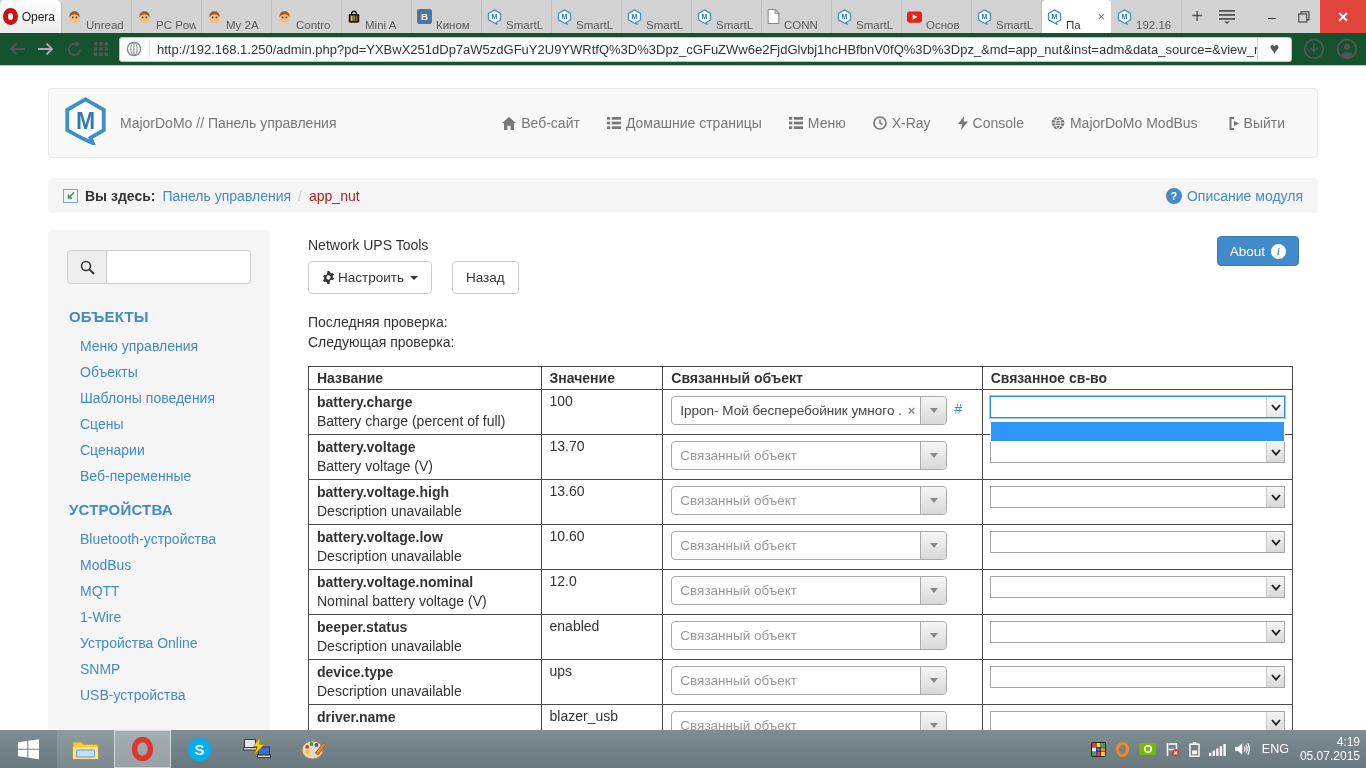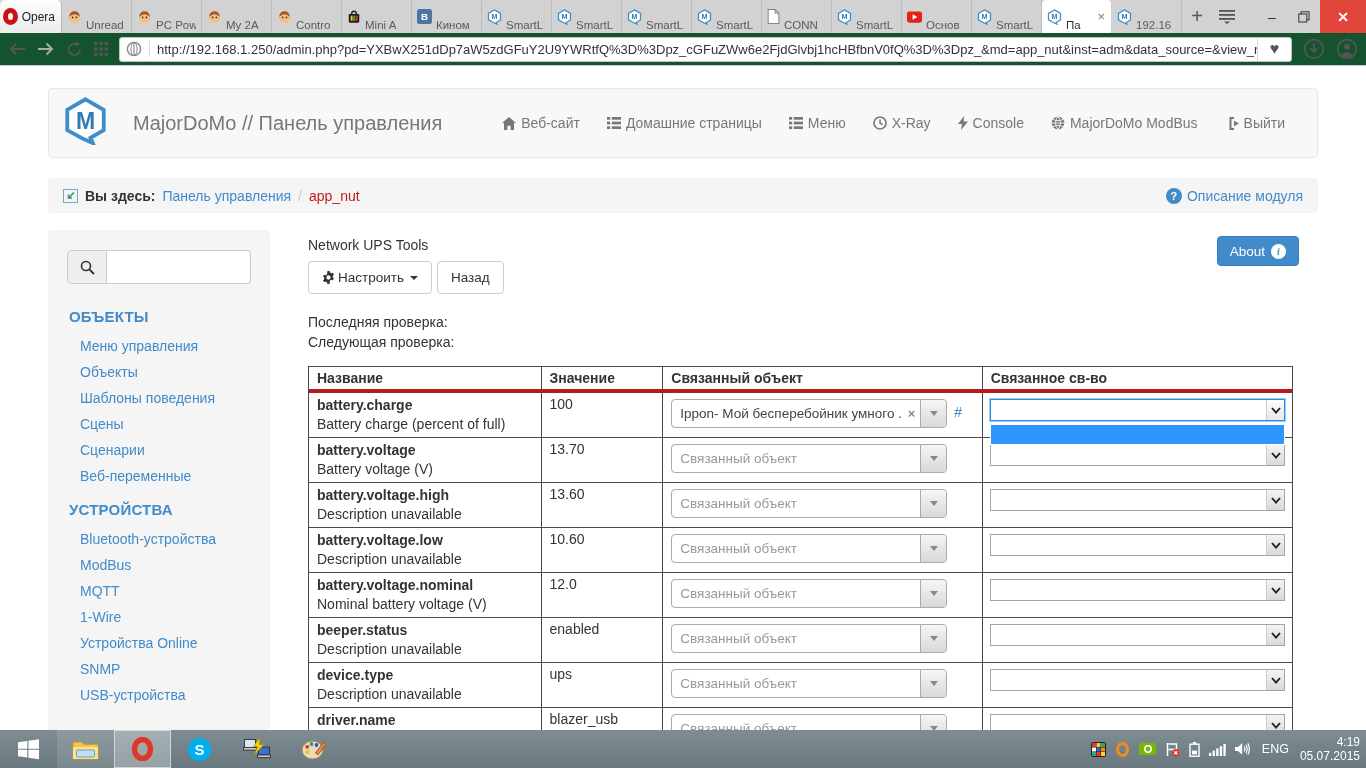--- a/index.html
+++ b/index.html
@@ -25,48 +25,48 @@
   .addressbar { position:absolute; top:33px; left:0; right:0; height:33px; background:#14532d; border-bottom:1px solid #c6c6c6; display:flex; align-items:center; padding:0 8px; gap:11px; }
   .nav-ic { display:flex; align-items:center; cursor:pointer; }
   .urlbox { flex:1; height:25px; background:#fff; border:1px solid #c3c3c3; border-radius:3px; display:flex; align-items:center; padding-left:6px; overflow:hidden; }
   .url-divider { width:1px; height:16px; background:#ddd; margin:0 7px; }
   .url-text { flex:1; font-size:13px; color:#333; white-space:nowrap; overflow:hidden; }
   .heart-btn { width:34px; align-self:stretch; border-left:1px solid #d7d7d7; display:flex; align-items:center; justify-content:center; color:#555; font-size:16px; cursor:pointer; }
   
   .page { position:absolute; top:66px; bottom:38px; left:0; right:0; background:#fff; overflow:hidden; }
   .header-panel { position:absolute; left:48px; top:22px; width:1270px; height:70px; background:#f8f8f8; border:1px solid #e7e7e7; border-radius:4px; display:flex; align-items:center; }
   .logo { margin-left:13px; flex:0 0 auto; }
-  .site-title { color:#777; font-size:20px; margin-left:24px; white-space:nowrap; }
+  .site-title { color:#777; font-size:14px; margin-left:11px; white-space:nowrap; }
   .top-nav { margin-left:auto; display:flex; align-items:center; gap:27px; margin-right:32px; }
   .nav-item { display:flex; align-items:center; gap:5px; color:#777; font-size:14px; cursor:pointer; white-space:nowrap; }
   .breadcrumb-bar { position:absolute; left:48px; top:112px; width:1270px; height:35px; background:#f5f5f5; border-radius:4px; display:flex; align-items:center; padding:0 15px; font-size:14px; color:#333; gap:7px; }
   .crumb-link { color:#428bca; cursor:pointer; }
   .crumb-sep { color:#ccc; }
   .crumb-current { color:#b91c1c; }
   .help-link { margin-left:auto; display:flex; align-items:center; gap:5px; color:#428bca; font-size:14px; cursor:pointer; }
   .q-icon { width:16px; height:16px; border-radius:50%; background:#428bca; color:#fff; font-size:11px; font-weight:bold; display:flex; align-items:center; justify-content:center; }
   
   .sidebar { position:absolute; left:48px; top:164px; width:222px; bottom:-10px; background:#f5f5f5; border-radius:4px; padding:20px 19px; }
   .search-group { display:flex; height:34px; margin-bottom:24px; }
   .search-btn { width:40px; background:#eee; border:1px solid #ccc; border-radius:4px 0 0 4px; display:flex; align-items:center; justify-content:center; cursor:pointer; }
   .search-input { flex:1; min-width:0; border:1px solid #ccc; border-left:none; border-radius:0 4px 4px 0; background:#fff; outline:none; padding:0 8px; font-size:14px; font-family:inherit; }
   .side-section-title { color:#428bca; font-weight:bold; font-size:15px; margin:12px 0 8px 2px; letter-spacing:.2px; }
   .side-link { color:#428bca; font-size:14px; padding:5px 0 5px 13px; cursor:pointer; line-height:16px; }
   
   .main { position:absolute; left:308px; top:167px; width:992px; }
   .module-title { font-size:14px; color:#333; margin:4px 0 8px; }
-  .btn-row { display:flex; gap:5px; }
+  .btn-row { display:flex; gap:20px; }
   .btn { height:33px; padding:0 13px; background:#fff; border:1px solid #ccc; border-radius:4px; font-size:13.5px; color:#333; display:flex; align-items:center; gap:3px; cursor:pointer; }
   .caret-down { width:0; height:0; border-left:4px solid transparent; border-right:4px solid transparent; border-top:4px solid #333; margin-left:3px; }
   .about-btn { position:absolute; top:3px; right:1px; height:30px; background:#428bca; border:1px solid #357ebd; border-radius:4px; color:#fff; font-size:13.5px; display:flex; align-items:center; gap:6px; padding:0 12px; cursor:pointer; }
   .info-icon { width:15px; height:15px; border-radius:50%; background:#fff; color:#428bca; font-size:10px; font-weight:bold; display:flex; align-items:center; justify-content:center; font-family:"Liberation Serif",serif; font-style:italic; }
   .check-lines { margin-top:18px; font-size:14px; color:#333; line-height:20px; }
   
   .table { margin-top:14px; width:985px; border:1px solid #4a4a4a; border-bottom:none; background:#fff; font-size:14px; color:#333; }
-  .thead { display:flex; border-bottom:4px solid #b91c1c; font-weight:bold; }
+  .thead { display:flex; border-bottom:1px solid #b91c1c; font-weight:bold; }
   .thead .tcell { padding:3px 8px; }
   .trow { display:flex; border-bottom:1px solid #4a4a4a; height:45px; position:relative; }
   .tcell { border-right:1px solid #4a4a4a; overflow:visible; }
   .c1 { width:233px; padding:3px 8px; }
   .c2 { width:122px; padding:3px 8px; }
   .c3 { width:320px; padding:6px 8px 0; display:flex; align-items:flex-start; gap:7px; }
   .c4 { width:310px; border-right:none; padding:6px 7px 0; position:relative; }
   .param-name { font-weight:bold; line-height:19px; white-space:nowrap; }
   .param-desc { line-height:19px; white-space:nowrap; }
   .select2 { width:276px; height:29px; border:1px solid #aaa; border-radius:4px; background:#fff; display:flex; align-items:center; overflow:hidden; cursor:pointer; }

